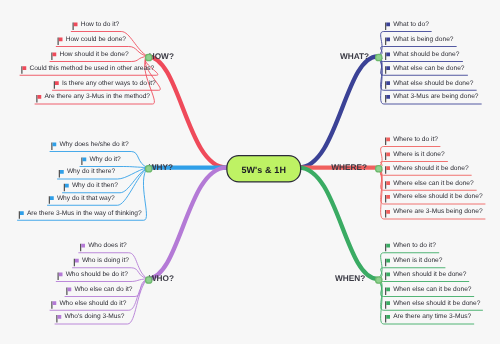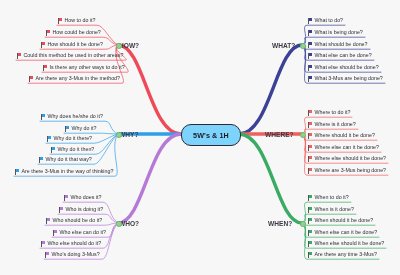--- a/index.html
+++ b/index.html
@@ -28,21 +28,21 @@
     pointer-events: none;
   }
   .center-node {
     position: absolute;
     left: 181px;
     top: 124px;
     width: 58px;
     height: 20px;
     border: 1.2px solid #2b2b38;
     border-radius: 10px;
-    background: #7dd3fc;
+    background: #bef264;
     display: flex;
     align-items: center;
     justify-content: center;
     font-size: 7.2px;
     font-weight: bold;
     color: #1a1a24;
     letter-spacing: 0.1px;
     z-index: 5;
   }
   .branch-label {

